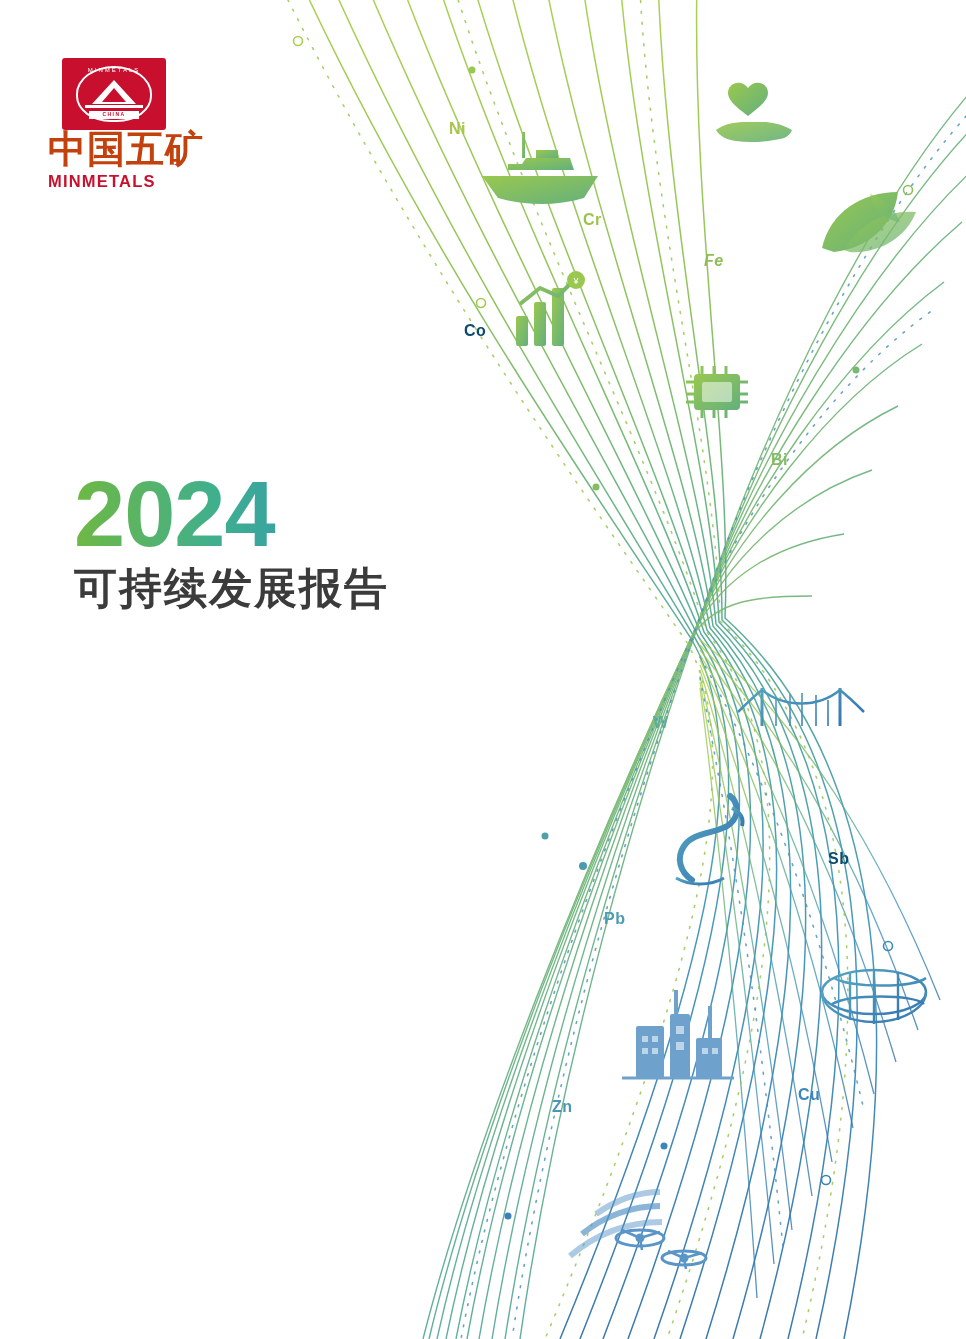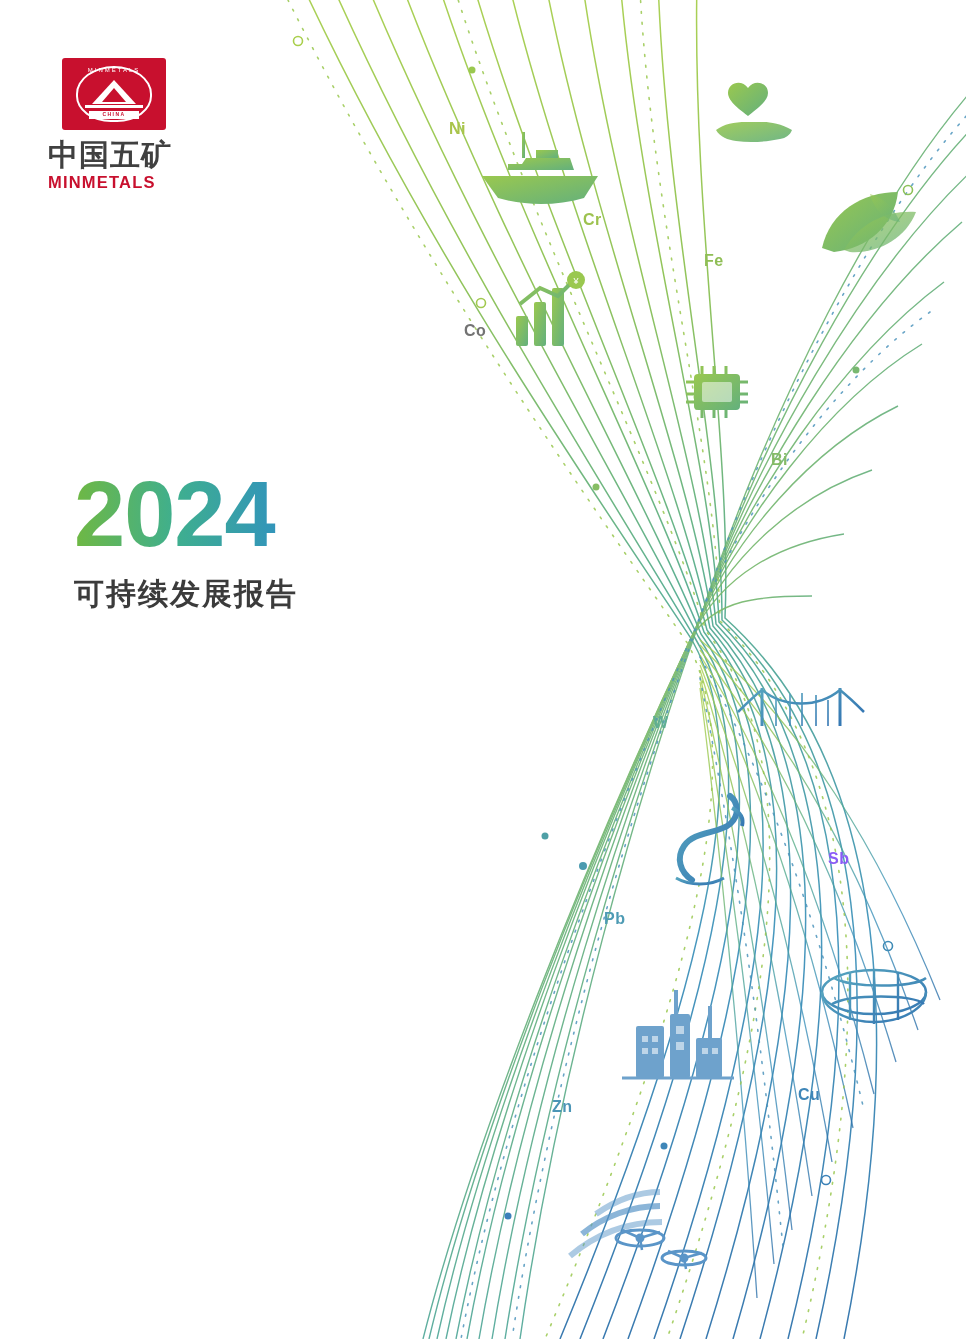--- a/index.html
+++ b/index.html
@@ -87,24 +87,23 @@
     position: absolute;
     left: 0; right: 0;
     top: 53px;
     text-align: center;
     font-size: 5px;
     letter-spacing: 1.4px;
     color: #c8102e;
     font-weight: bold;
   }
   #logo-cn {
-    margin-top: 9px;
-    font-size: 30px;
-    font-weight: bold;
-    color: #404040;
+    font-size: 38px;
+    font-weight: bold;
+    color: #c2410c;
     letter-spacing: 1px;
     line-height: 1.05;
     font-family: "DejaVu Sans", "Liberation Sans", sans-serif;
   }
   #logo-en {
     margin-top: 2px;
     font-size: 16.5px;
     font-weight: bold;
     color: #c8102e;
     letter-spacing: 1.2px;
@@ -122,22 +121,21 @@
     font-weight: bold;
     line-height: 1;
     letter-spacing: -1px;
     background: linear-gradient(90deg, #6fb843 0%, #3faf8e 45%, #2f8fc4 100%);
     -webkit-background-clip: text;
     background-clip: text;
     color: transparent;
     font-family: "Liberation Sans", sans-serif;
   }
   #report-title {
-    margin-top: 14px;
-    font-size: 30px;
+    font-size: 43px;
     font-weight: bold;
     color: #3b3b3b;
     letter-spacing: 2px;
     font-family: "DejaVu Sans", "Liberation Sans", sans-serif;
   }
 
   
   #artwork {
     position: absolute;
     left: 0; top: 0;
@@ -341,25 +339,25 @@
           <ellipse cx="20" cy="20" rx="22" ry="7"></ellipse>
           <path d="M20 20l-16-7M20 20l18-5M20 20l2 11" stroke-width="2.5"></path>
           <circle cx="20" cy="20" r="3" fill="#5a95c8"></circle>
         </g>
       </g>
     </svg>
 
     
     <span class="elem-label" style="left:449px; top:120px; color:#a9c44a;">Ni</span>
     <span class="elem-label" style="left:563px; top:211px; color:#9dc24f;margin-left:20px;">Cr</span>
-    <span class="elem-label" style="left:704px; top:252px; color:#8fbe55;">Fe</span>
-    <span class="elem-label" style="left:464px; top:322px; color:#737373;">Co</span>
+    <span class="elem-label" style="left:704px; top:252px; color:#8fbe55;font-style:italic;">Fe</span>
+    <span class="elem-label" style="left:464px; top:322px; color:#0c4a6e;">Co</span>
     <span class="elem-label" style="left:771px; top:451px; color:#85bb67;">Bi</span>
     <span class="elem-label" style="left:653px; top:714px; color:#5fae93;">W</span>
-    <span class="elem-label" style="left:828px; top:850px; color:#8b5cf6;">Sb</span>
+    <span class="elem-label" style="left:828px; top:850px; color:#0c4a6e;">Sb</span>
     <span class="elem-label" style="left:604px; top:910px; color:#4e9bb4;">Pb</span>
     <span class="elem-label" style="left:798px; top:1058px; color:#3f86b8;margin-top:28px;">Cu</span>
     <span class="elem-label" style="left:552px; top:1098px; color:#4b95b6;">Zn</span>
   </div>
 
   <div id="logo-block">
     <div id="logo-mark">
       <div class="toptext">MINMETALS</div>
       <div class="ring"></div>
       <div class="mountain"></div>

